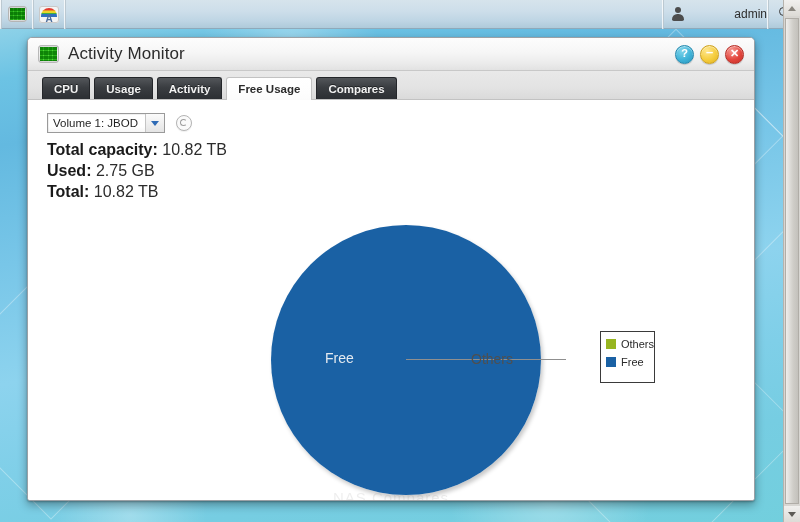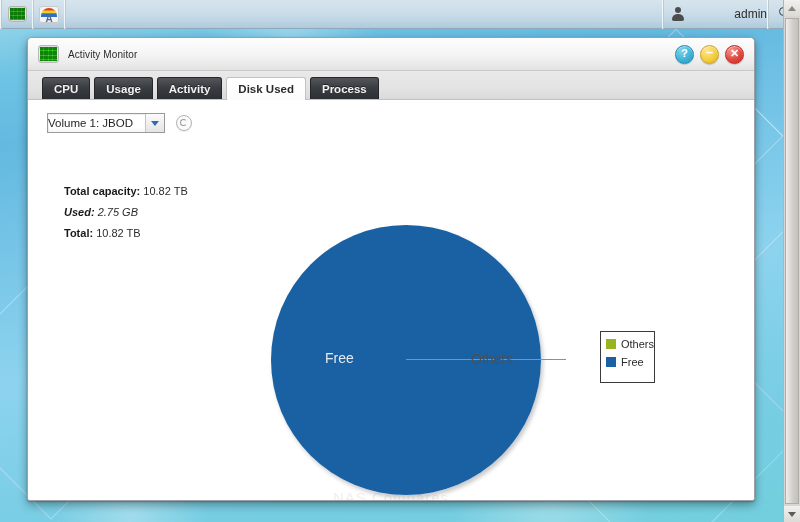--- a/index.html
+++ b/index.html
@@ -260,21 +260,21 @@
     content: "";
     position: absolute;
     left: 2px; top: 2px;
     width: 17px; height: 14px;
     background:
       repeating-linear-gradient(to right, #46c234 0 3.4px, #8ae673 3.4px 4.4px),
       repeating-linear-gradient(to bottom, #35ae27 0 3.4px, #9aec82 3.4px 4.4px);
     background-blend-mode: multiply;
   }
   #titlebar .title-text {
-    font-size: 10px;
+    font-size: 17px;
     color: #2b2b2b;
     letter-spacing: 0.1px;
   }
   .win-btns {
     position: absolute;
     right: 10px;
     top: 7px;
     display: flex;
     gap: 6px;
   }
@@ -369,20 +369,21 @@
     background: linear-gradient(to bottom, #ffffff 0%, #ffffff 70%, #f6f6f6 100%);
     box-sizing: border-box;
     display: flex;
     align-items: center;
     position: relative;
     font-size: 11.5px;
     color: #1f1f1f;
     box-shadow: inset 1px 1px 0 rgba(0,0,0,0.06);
   }
   #vol-select .vs-label {
+    padding-left: 5px;
     white-space: nowrap;
   }
   #vol-select .vs-arrow {
     position: absolute;
     right: 0; top: 0;
     width: 18px;
     height: 18px;
     background: linear-gradient(to bottom, #fbfbfb, #e4e4e4);
     border-left: 1px solid #c4c4c4;
     display: flex;
@@ -412,32 +413,31 @@
     position: absolute;
     left: 2.6px; top: 2.6px;
     width: 7px; height: 7px;
     border: 1.6px solid #9d9d9d;
     border-right-color: transparent;
     border-radius: 50%;
     box-sizing: border-box;
   }
   .stat-line {
     position: absolute;
-    left: 36px;
-    font-size: 11px;
+    left: 19px;
+    font-size: 16px;
     color: #2c2c2c;
     white-space: nowrap;
-    margin-top: 44px;
   }
   .stat-line b {
     font-weight: bold;
     color: #1a1a1a;
   }
   #stat-total { top: 41px; }
-  #stat-used  { top: 62px; font-style: italic; }
+  #stat-used  { top: 62px; }
   #stat-free  { top: 83px; }
 
   
   #chart-area {
     position: absolute;
     left: 0; top: 0;
     width: 728px;
     height: 400px;
   }
   #pie-wrap {
@@ -567,22 +567,22 @@
       <span class="win-btn close">
         <span class="glyph">✕</span>
       </span>
     </div>
   </div>
 
   <div id="tabstrip">
     <div class="tab">CPU</div>
     <div class="tab">Usage</div>
     <div class="tab">Activity</div>
-    <div class="tab active">Disk Used</div>
-    <div class="tab">Process</div>
+    <div class="tab active">Free Usage</div>
+    <div class="tab">Compares</div>
   </div>
 
   <div id="content">
 
     <div id="vol-row">
       <div id="vol-select">
         <span class="vs-label">Volume 1: JBOD</span>
         <span class="vs-arrow">
             <i></i>
           </span>

